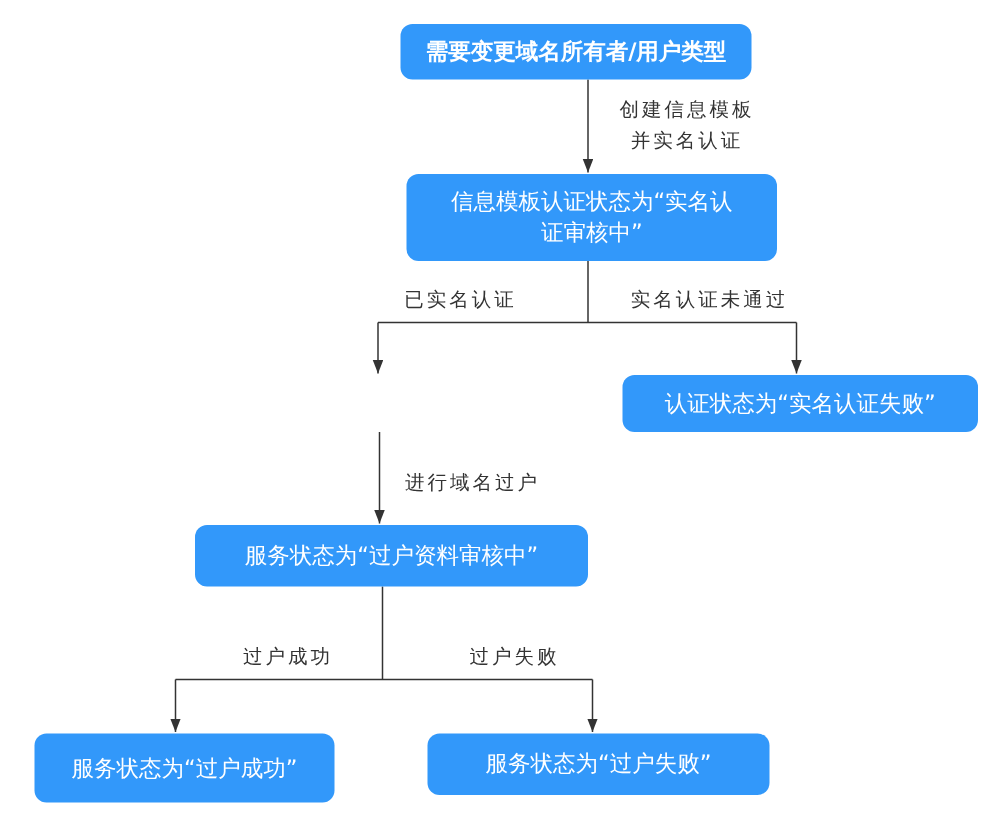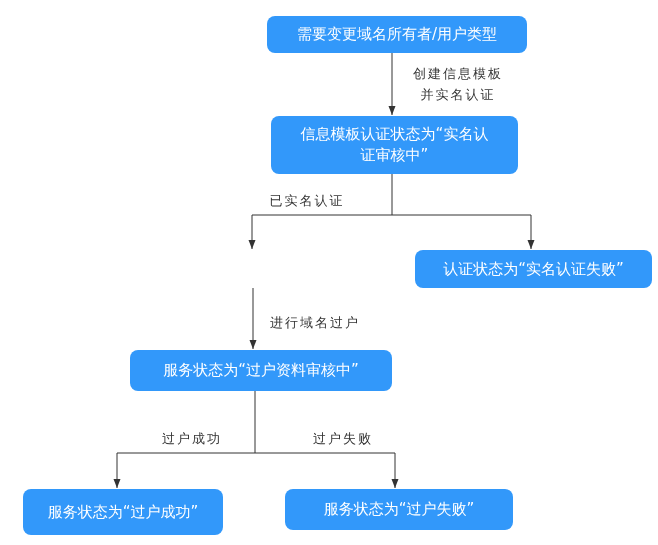--- a/index.html
+++ b/index.html
@@ -52,21 +52,21 @@
     line-height: 21px;
     white-space: nowrap;
     transform: translateX(-50%);
   }
   .edge-label.multiline {
     white-space: pre-line;
     text-align: center;
   }
 
   
-  .node-start            { left: 267px; top: 16px;  width: 260px; height: 37px; }
+  .node-start            { left: 267px; top: 16px;  width: 234px; height: 37px; font-weight: bold; }
   .node-template-status  { left: 271px; top: 116px; width: 247px; height: 58px; }
   .node-auth-success     { left: 152px; top: 250px; width: 201px; height: 38px; }
   .node-auth-failed      { left: 415px; top: 250px; width: 237px; height: 38px; }
   .node-transfer-review  { left: 130px; top: 350px; width: 262px; height: 41px; }
   .node-transfer-success { left: 23px;  top: 489px; width: 200px; height: 46px; }
   .node-transfer-failed  { left: 285px; top: 489px; width: 228px; height: 41px; }
 
   .label-create-template { left: 458px; top: 63px; }
   .label-auth-pass       { left: 307px; top: 190px; }
   .label-auth-not-pass   { left: 473px; top: 190px; }
@@ -101,17 +101,18 @@
   <div class="node node-template-status">信息模板认证状态为“实名认
 证审核中”</div>
   <div class="node node-auth-failed">认证状态为“实名认证失败”</div>
   <div class="node node-transfer-review">服务状态为“过户资料审核中”</div>
   <div class="node node-transfer-success">服务状态为“过户成功”</div>
   <div class="node node-transfer-failed">服务状态为“过户失败”</div>
 
   <div class="edge-label multiline label-create-template">创建信息模板
 并实名认证</div>
   <div class="edge-label label-auth-pass">已实名认证</div>
+  <div class="edge-label label-auth-not-pass">实名认证未通过</div>
   <div class="edge-label label-do-transfer">进行域名过户</div>
   <div class="edge-label label-transfer-ok">过户成功</div>
   <div class="edge-label label-transfer-fail">过户失败</div>
 
 </div>
 
 </body></html>

